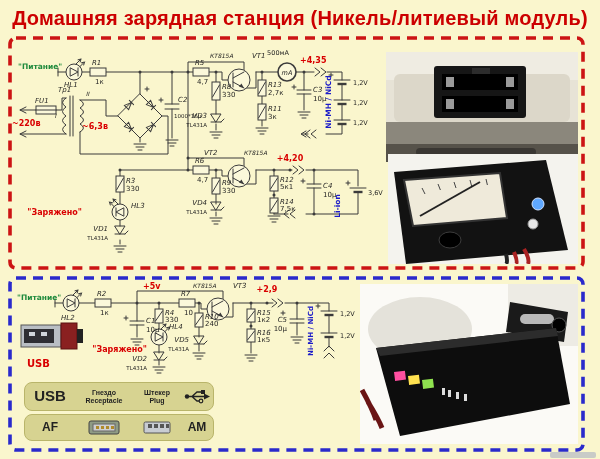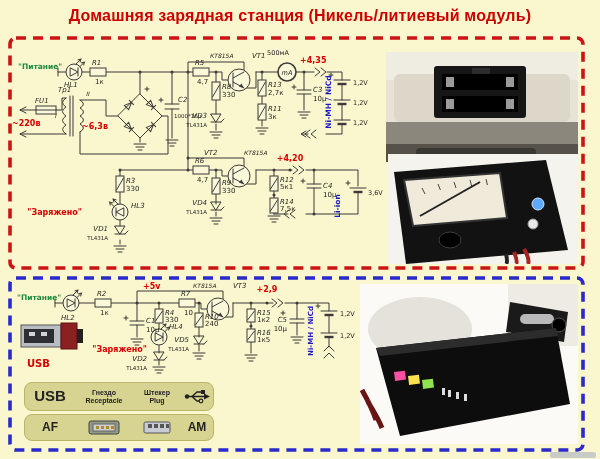--- a/index.html
+++ b/index.html
@@ -1,19 +1,19 @@
 <!DOCTYPE html>
 <html style="--background: #FAF6CD; --title: #CC0000; --box1-border: #CC1414; --box2-border: #2A2ACC; --voltage: #D90000; --power-label: #1E8A3C; --battery-label: #1A1AC8; --ink: #3B3B3B; --legend-bg: #D7D391;"><head>
 <meta charset="utf-8">
 <style>
   html,body{margin:0;padding:0;}
   #stage{position:relative;width:600px;height:459px;background:var(--background,#FAF6CD);
          font-family:"Liberation Sans",sans-serif;overflow:hidden;}
   .title{position:absolute;top:7px;left:0;width:100%;text-align:center;
-         font-size:16px;font-weight:bold;color:var(--title,#CC0000);letter-spacing:.2px;}
+         font-size:20px;font-weight:bold;color:var(--title,#CC0000);letter-spacing:.2px;}
   .box{position:absolute;left:8px;width:577px;}
   #box1{top:36px;height:234px;}
   #box2{top:276px;height:176px;}
   .bord{position:absolute;left:0;top:0;}
   .abs{position:absolute;}
   
   svg text{font-family:"DejaVu Sans",sans-serif;fill:#1f1f1f;font-size:7px;}
   .ti{font-style:italic;}
   .t6{font-size:6px;}
   .t55{font-size:5.5px;}

